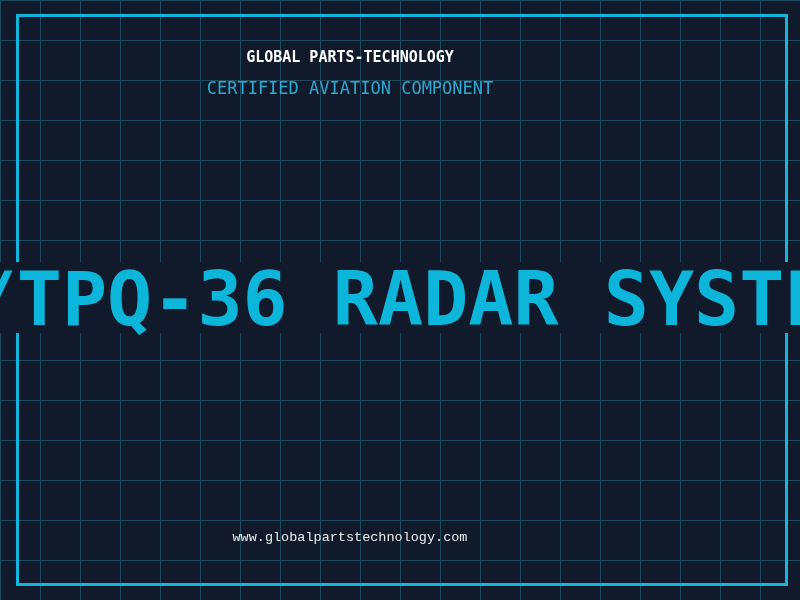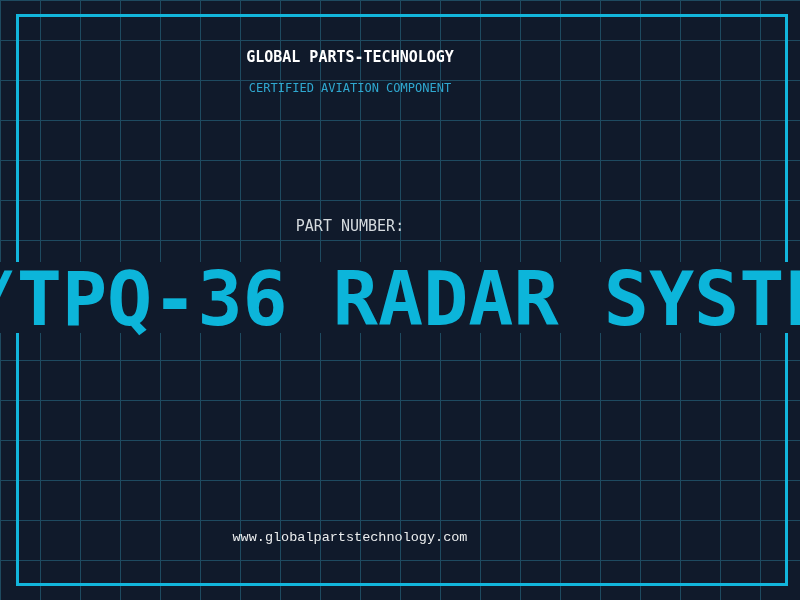--- a/index.html
+++ b/index.html
@@ -46,21 +46,21 @@
     padding-left: 36px;
   }
   .title {
     top: 50px;
     font-size: 15px; line-height: 15px;
     font-weight: bold;
     color: var(--title, #ffffff);
   }
   .subtitle {
     top: 82px;
-    font-size: 12px; line-height: 13.5px;
+    font-size: 17px; line-height: 13.5px;
     color: var(--subtitle, #2fa8d0);
     text-align: center;
   }
   .part-label {
     top: 219px;
     font-size: 15px; line-height: 15px;
     color: var(--part_label, #d5dade);
   }
   .band {
     position: absolute;
@@ -89,20 +89,19 @@
 <body>
 
 <div class="canvas">
   <div class="grid"></div>
   <div class="frame"></div>
 
   <div class="title center">GLOBAL PARTS-TECHNOLOGY</div>
 
   <div class="subtitle center">CERTIFIED AVIATION COMPONENT</div>
 
-  <div class="part-label center">PART NUMBER:</div>
 
   <div class="band"></div>
 
   <div class="part-value">AN/TPQ-36 RADAR SYSTEM</div>
 
   <div class="url center">www.globalpartstechnology.com</div>
 </div>
 
 </body></html>

